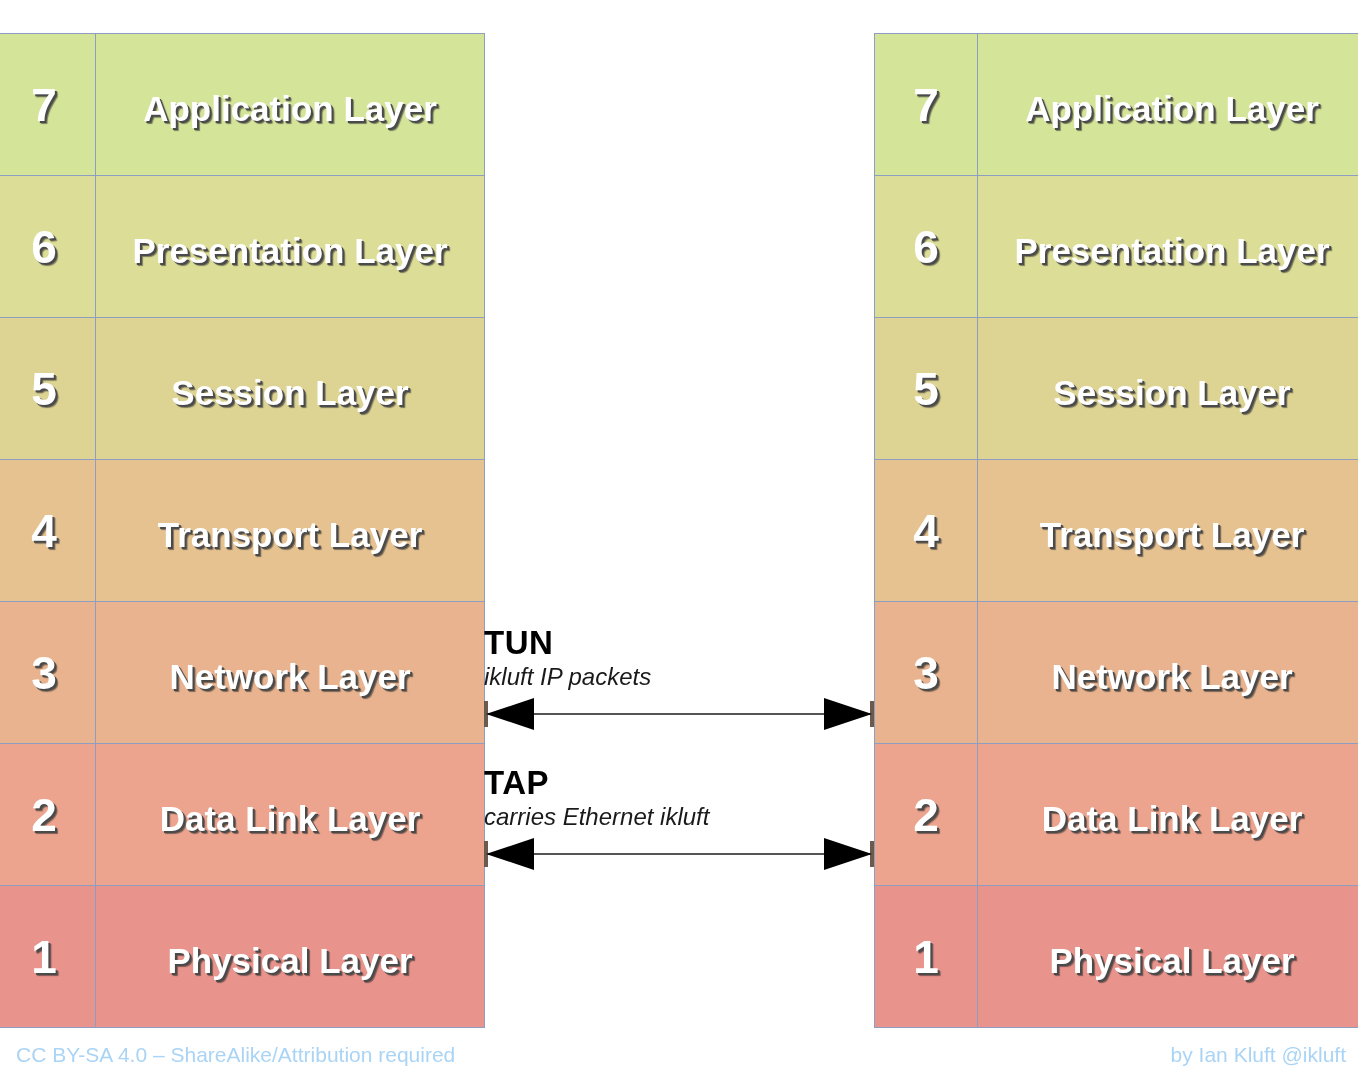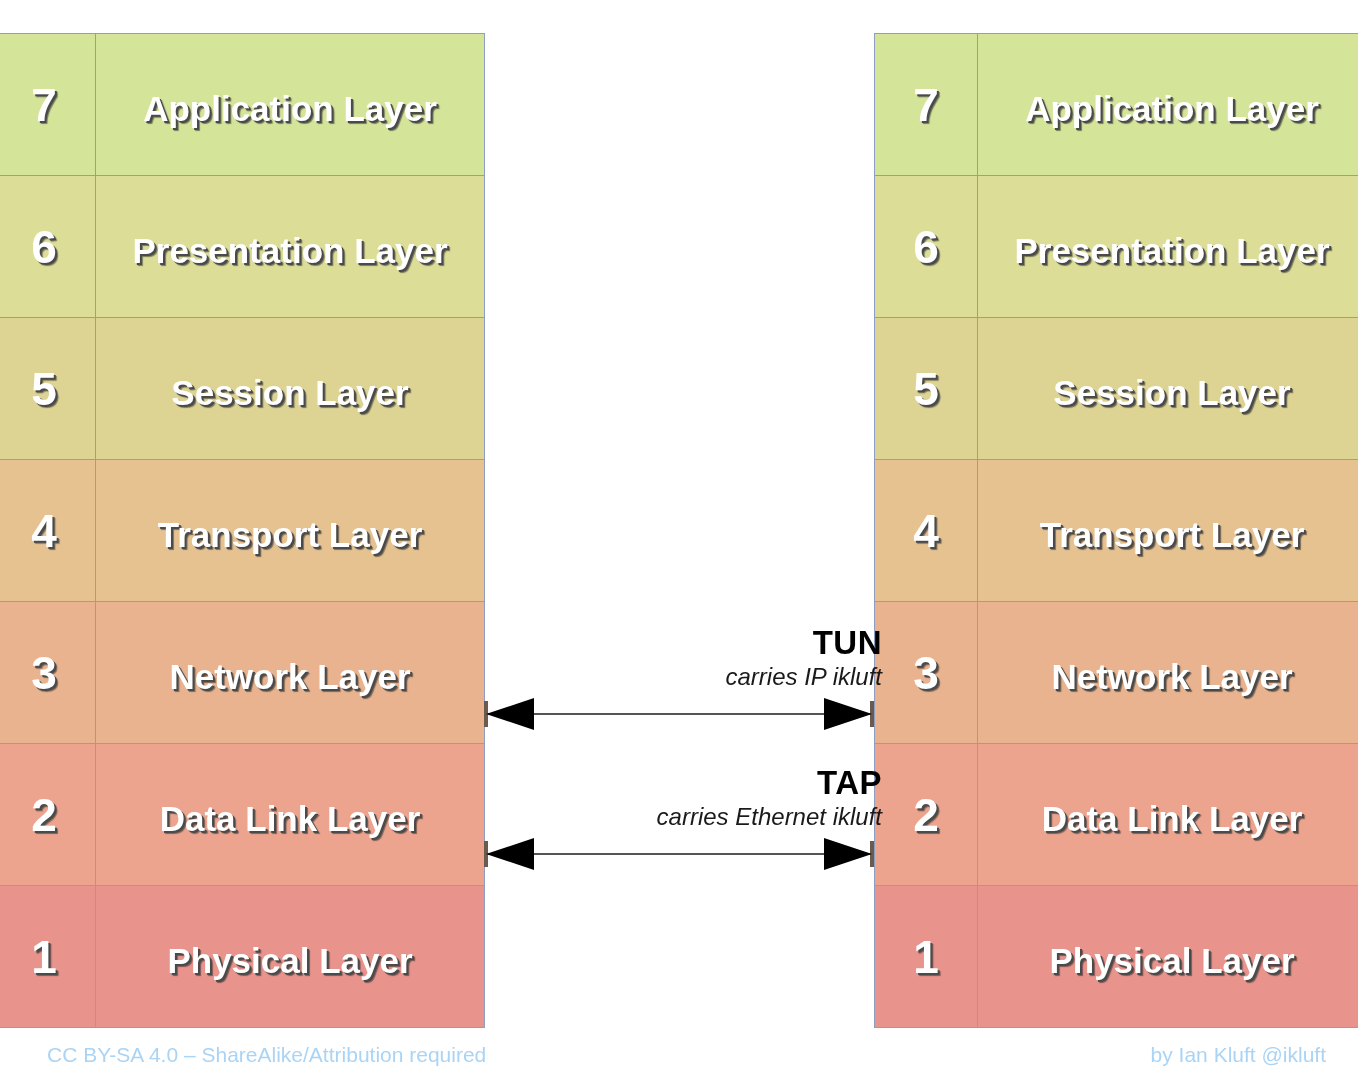--- a/index.html
+++ b/index.html
@@ -79,22 +79,21 @@
     text-shadow: 2px 2px 0 #4a4a4a, 3px 3px 1px rgba(40,40,40,0.55);
     line-height: 1;
     white-space: nowrap;
   }
 
   
   .tunnel {
     position: absolute;
     left: 484px;
     width: 390px;
-    text-align: right;
-    padding-left: 8px;
+    text-align: left;
   }
   .tunnel-title {
     font-size: 33px;
     font-weight: bold;
     color: #000000;
     line-height: 1.05;
     letter-spacing: 0.5px;
   }
   .tunnel-sub {
     font-size: 24px;
@@ -114,22 +113,22 @@
 
   
   .attrib {
     position: absolute;
     bottom: 6px;
     font-size: 21px;
     color: #aad4f5;
     white-space: nowrap;
     line-height: 1;
   }
-  .attrib.left-attrib  { left: 16px; margin-left: 31px; }
-  .attrib.right-attrib { right: 32px; }
+  .attrib.left-attrib  { left: 16px; }
+  .attrib.right-attrib { right: 12px; }
 </style>
 </head>
 <body>
 
 <div id="canvas">
 
   <div class="stack left" id="stack-left">
       <div class="layer-row" style="background: rgb(212, 229, 154);">
         <div class="num-cell">
           <span class="num-text">7</span>
@@ -242,21 +241,21 @@
           <span class="num-text">1</span>
         </div>
         <div class="name-cell">
           <span class="name-text">Physical Layer</span>
         </div>
       </div>
     </div>
 
   <div class="tunnel" style="top:626px;">
     <div class="tunnel-title">TUN</div>
-    <div class="tunnel-sub">carries IP ikluft</div>
+    <div class="tunnel-sub">ikluft IP packets</div>
   </div>
   <div class="arrow-wrap" style="top:696px;">
     <svg width="390" height="36" viewBox="0 0 390 36" xmlns="http://www.w3.org/2000/svg">
       <rect x="0" y="5" width="4" height="26" fill="#6b5a4e"></rect>
       <rect x="386" y="5" width="4" height="26" fill="#6b5a4e"></rect>
       <line x1="4" y1="18" x2="386" y2="18" stroke="#555555" stroke-width="2"></line>
       <polygon points="2,18 50,2 50,34" fill="#000000"></polygon>
       <polygon points="388,18 340,2 340,34" fill="#000000"></polygon>
     </svg>
   </div>

